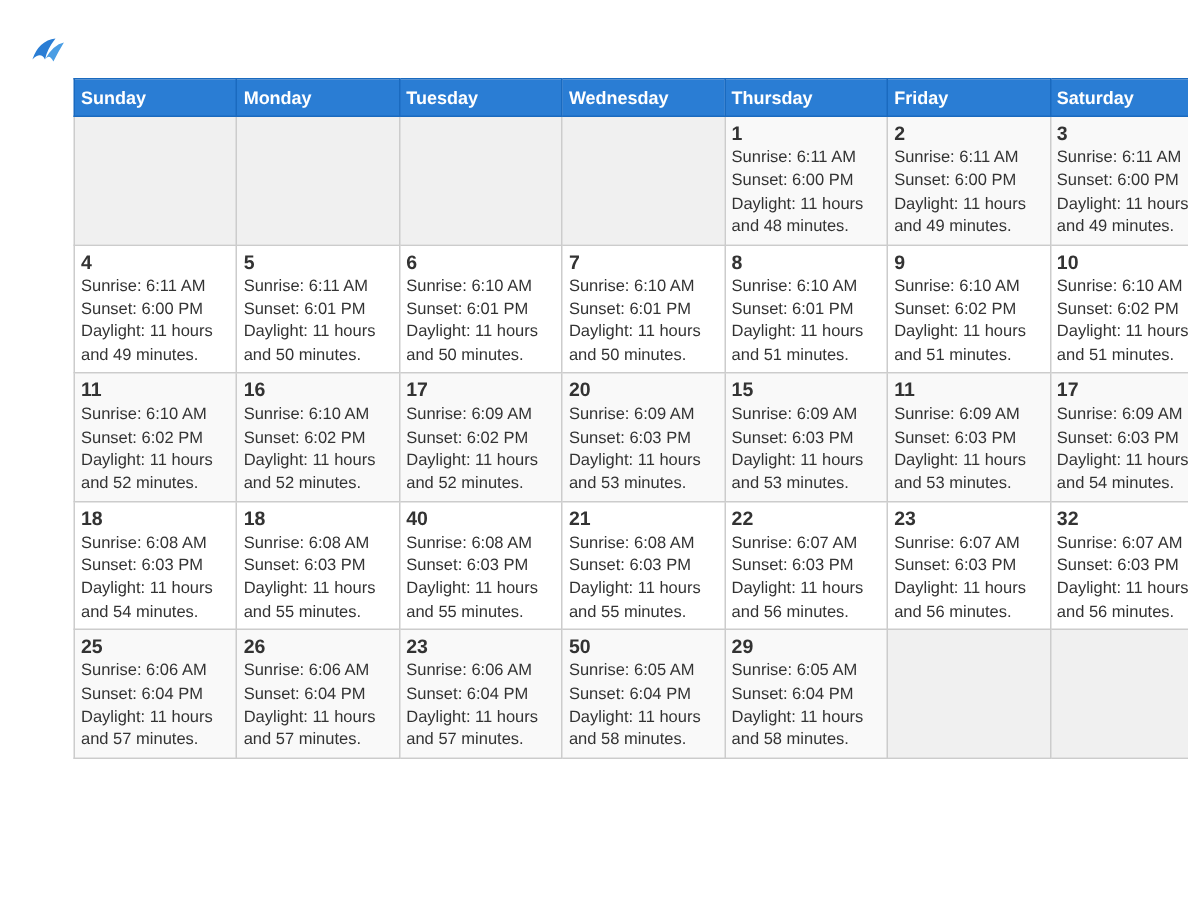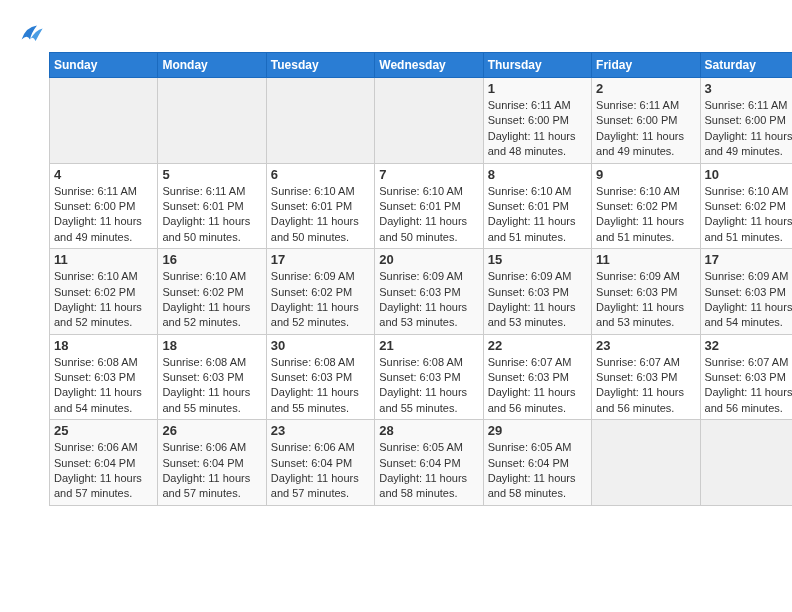--- a/index.html
+++ b/index.html
@@ -263,21 +263,21 @@
 and 54 minutes.</div>
         </td>
         <td>
           <span class="day-num">18</span>
           <div class="day-info" style="white-space: pre-line;">Sunrise: 6:08 AM
 Sunset: 6:03 PM
 Daylight: 11 hours
 and 55 minutes.</div>
         </td>
         <td>
-          <span class="day-num">30</span>
+          <span class="day-num">40</span>
           <div class="day-info" style="white-space: pre-line;">Sunrise: 6:08 AM
 Sunset: 6:03 PM
 Daylight: 11 hours
 and 55 minutes.</div>
         </td>
         <td>
           <span class="day-num">21</span>
           <div class="day-info" style="white-space: pre-line;">Sunrise: 6:08 AM
 Sunset: 6:03 PM
 Daylight: 11 hours
@@ -321,21 +321,21 @@
 and 57 minutes.</div>
         </td>
         <td>
           <span class="day-num">23</span>
           <div class="day-info" style="white-space: pre-line;">Sunrise: 6:06 AM
 Sunset: 6:04 PM
 Daylight: 11 hours
 and 57 minutes.</div>
         </td>
         <td>
-          <span class="day-num">28</span>
+          <span class="day-num">50</span>
           <div class="day-info" style="white-space: pre-line;">Sunrise: 6:05 AM
 Sunset: 6:04 PM
 Daylight: 11 hours
 and 58 minutes.</div>
         </td>
         <td>
           <span class="day-num">29</span>
           <div class="day-info" style="white-space: pre-line;">Sunrise: 6:05 AM
 Sunset: 6:04 PM
 Daylight: 11 hours

